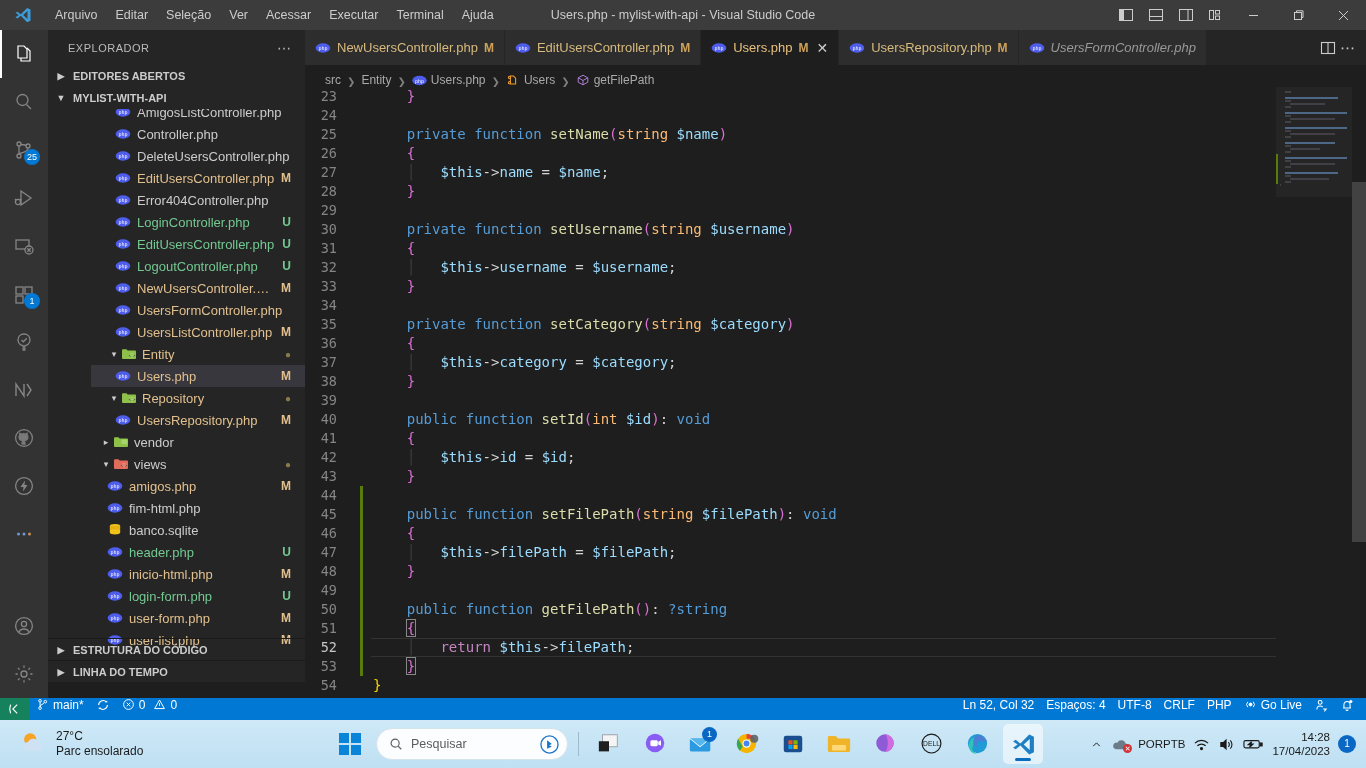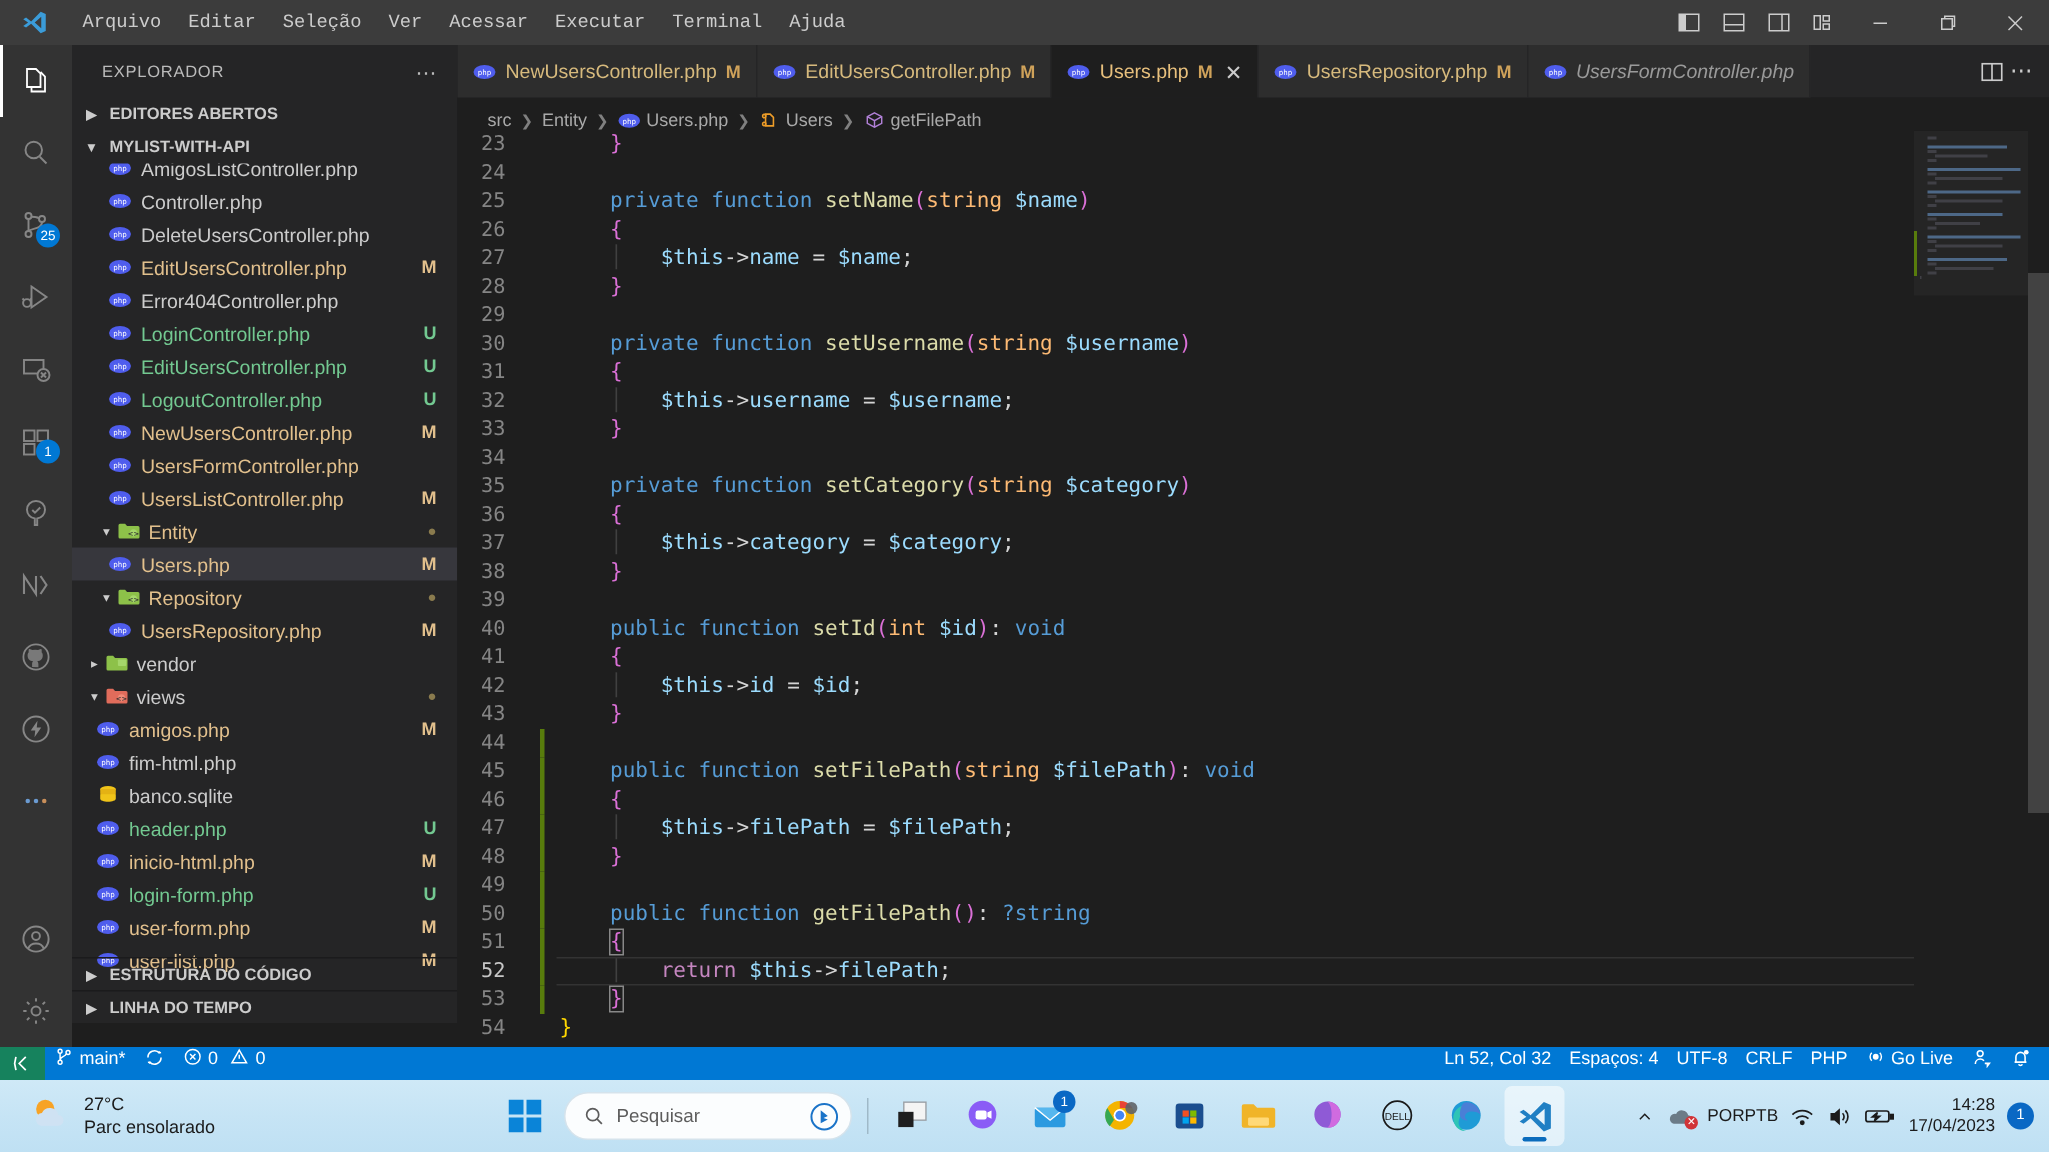--- a/index.html
+++ b/index.html
@@ -11,21 +11,21 @@
   }
   #app { position: relative; width: 1366px; height: 768px; }
 
   
   .titlebar {
     position: absolute; top: 0; left: 0; width: 1366px; height: 30px;
     background: #3c3c3c; display: flex; align-items: center;
     color: #cccccc; font-size: 12.5px;
   }
   .tb-logo { width: 46px; height: 30px; display: flex; align-items: center; justify-content: center; }
-  .tb-menu { display: flex; align-items: center; gap: 0; font-family: Liberation Mono, monospace; }
+  .tb-menu { display: flex; align-items: center; gap: 0; }
   .tb-menu span {
     padding: 4px 9px; font-size: 12.5px; color: #cccccc; cursor: default;
     white-space: nowrap;
   }
   .tb-title {
     position: absolute; left: 0; width: 1366px; text-align: center;
     font-size: 12.5px; color: #cccccc; pointer-events: none;
   }
   .tb-right {
     position: absolute; right: 0; top: 0; height: 30px;
@@ -82,21 +82,21 @@
   .tree-row .indent { display: inline-block; }
   .tree-row .fname { flex: 1; overflow: hidden; text-overflow: ellipsis; }
   .tree-row .badge { font-size: 12px; font-weight: bold; margin-left: 6px; }
   .php-icon { width: 16px; height: 16px; margin-right: 6px; flex: none; }
   .fold-icon { width: 16px; height: 16px; margin-right: 5px; flex: none; }
 
   .sb-bottom {
     position: absolute; bottom: 0; left: 0; width: 257px;
   }
   .sb-bottom .sb-section { border-top: 1px solid #1b1b1c; height: 22px; }
-  .tree-scroll { position: relative; height: 552px; overflow: hidden; }
+  .tree-scroll { position: relative; height: 552px; overflow: hidden; margin-left: 43px; }
   .tree-scroll-inner { position: relative; top: -8px; }
 
   
   .editor-area {
     position: absolute; left: 305px; top: 30px; width: 1061px; height: 668px;
     background: #1e1e1e;
   }
   .tabbar { height: 35px; background: #252526; display: flex; align-items: stretch; }
   .tab {
     display: flex; align-items: center; gap: 6px;
@@ -239,20 +239,21 @@
     <div class="tb-menu">
       <span>Arquivo</span>
       <span>Editar</span>
       <span>Seleção</span>
       <span>Ver</span>
       <span>Acessar</span>
       <span>Executar</span>
       <span>Terminal</span>
       <span>Ajuda</span>
     </div>
+    <div class="tb-title">Users.php - mylist-with-api - Visual Studio Code</div>
     <div class="tb-right">
       <div class="tb-layout-btn">
         <svg width="16" height="16" viewBox="0 0 16 16">
             <rect x="1.5" y="2.5" width="13" height="11" fill="none" stroke="#cccccc"></rect>
             <rect x="1.5" y="2.5" width="4.5" height="11" fill="#cccccc"></rect>
           </svg>
       </div>
       <div class="tb-layout-btn">
         <svg width="16" height="16" viewBox="0 0 16 16">
             <rect x="1.5" y="2.5" width="13" height="11" fill="none" stroke="#cccccc"></rect>

